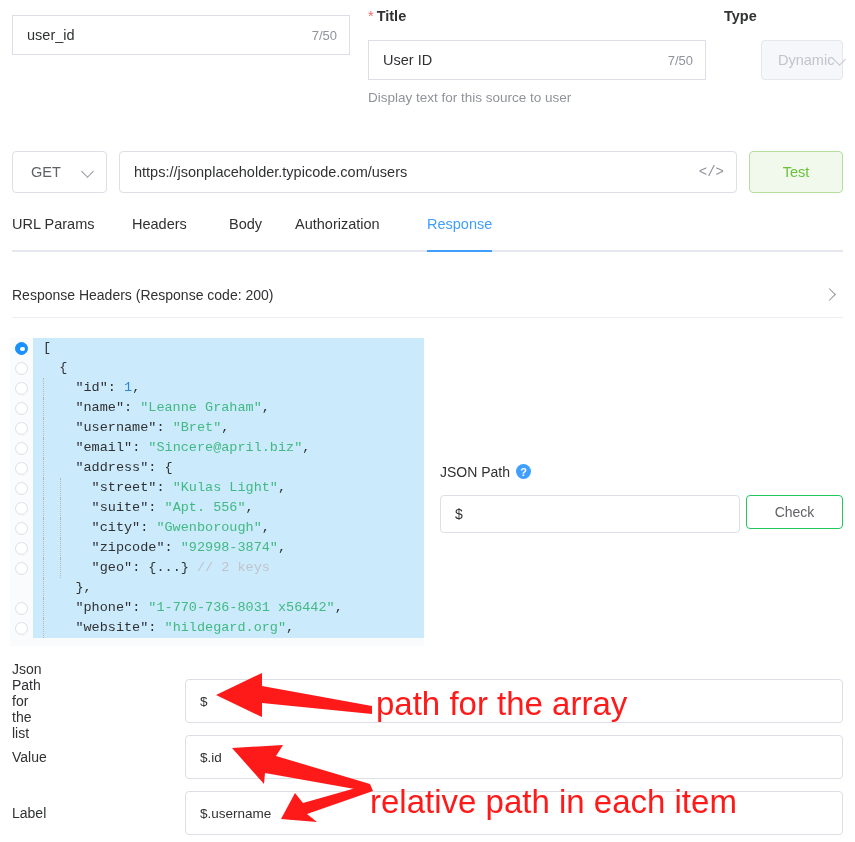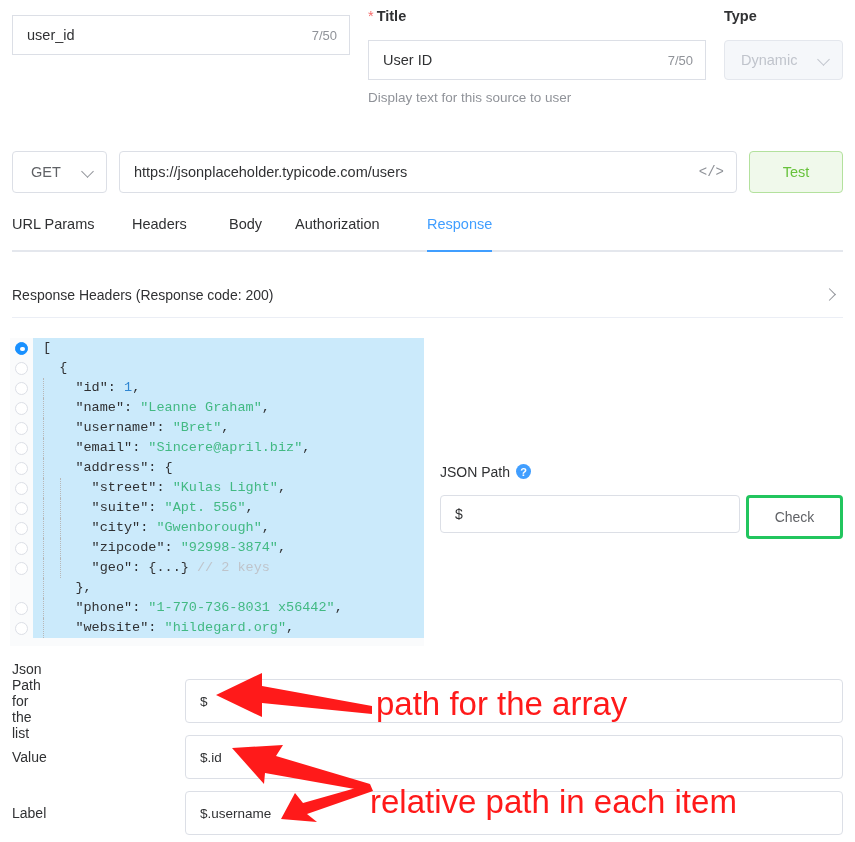--- a/index.html
+++ b/index.html
@@ -38,20 +38,21 @@
   .inp .counter {
     font-size: 13px; color: #909399; padding-right: 12px;
   }
   .help {
     margin-top: 9px; font-size: 13.5px; color: #909399; line-height: 18px;
   }
   .sel-disabled {
     margin-top: 15px; height: 40px; border: 1px solid #e4e7ed; border-radius: 4px;
     background: #f5f7fa; display: flex; align-items: center; justify-content: space-between;
     padding: 0 11px 0 16px;
+    margin-left: 37px;
   }
   .sel-disabled .txt { font-size: 14.5px; color: #c0c4cc; }
   .chev { width: 13px; height: 13px; position: relative; }
   .chev::after {
     content: ""; position: absolute; left: 1px; top: 1px;
     width: 8px; height: 8px;
     border-right: 1.4px solid #c0c4cc; border-bottom: 1.4px solid #c0c4cc;
     transform: rotate(45deg);
   }
   .chev.dark::after { border-color: #909399; }
@@ -155,22 +156,22 @@
     display: flex; align-items: center; justify-content: center;
     font-family: "Liberation Sans", sans-serif;
   }
   .jp-input {
     position: absolute; left: 440px; top: 495px; width: 300px; height: 38px;
     border: 1px solid #dcdfe6; border-radius: 4px; background: #fff;
     display: flex; align-items: center; padding-left: 14px;
     font-size: 14px; color: #303133;
   }
   .jp-check {
-    position: absolute; left: 746px; top: 495px; width: 97px; height: 44px;
-    border: 3px solid #22c55e; border-radius: 4px; background: #fff;
+    position: absolute; left: 746px; top: 495px; width: 97px; height: 34px;
+    border: 1px solid #22c55e; border-radius: 4px; background: #fff;
     display: flex; align-items: center; justify-content: center;
     font-size: 14px; color: #606266;
   }
 
   
   .brow { position: absolute; left: 0; height: 44px; }
   .brow .blbl {
     position: absolute; left: 12px; top: 0; height: 44px;
     display: flex; align-items: center; font-size: 14px; color: #303133;
   }

